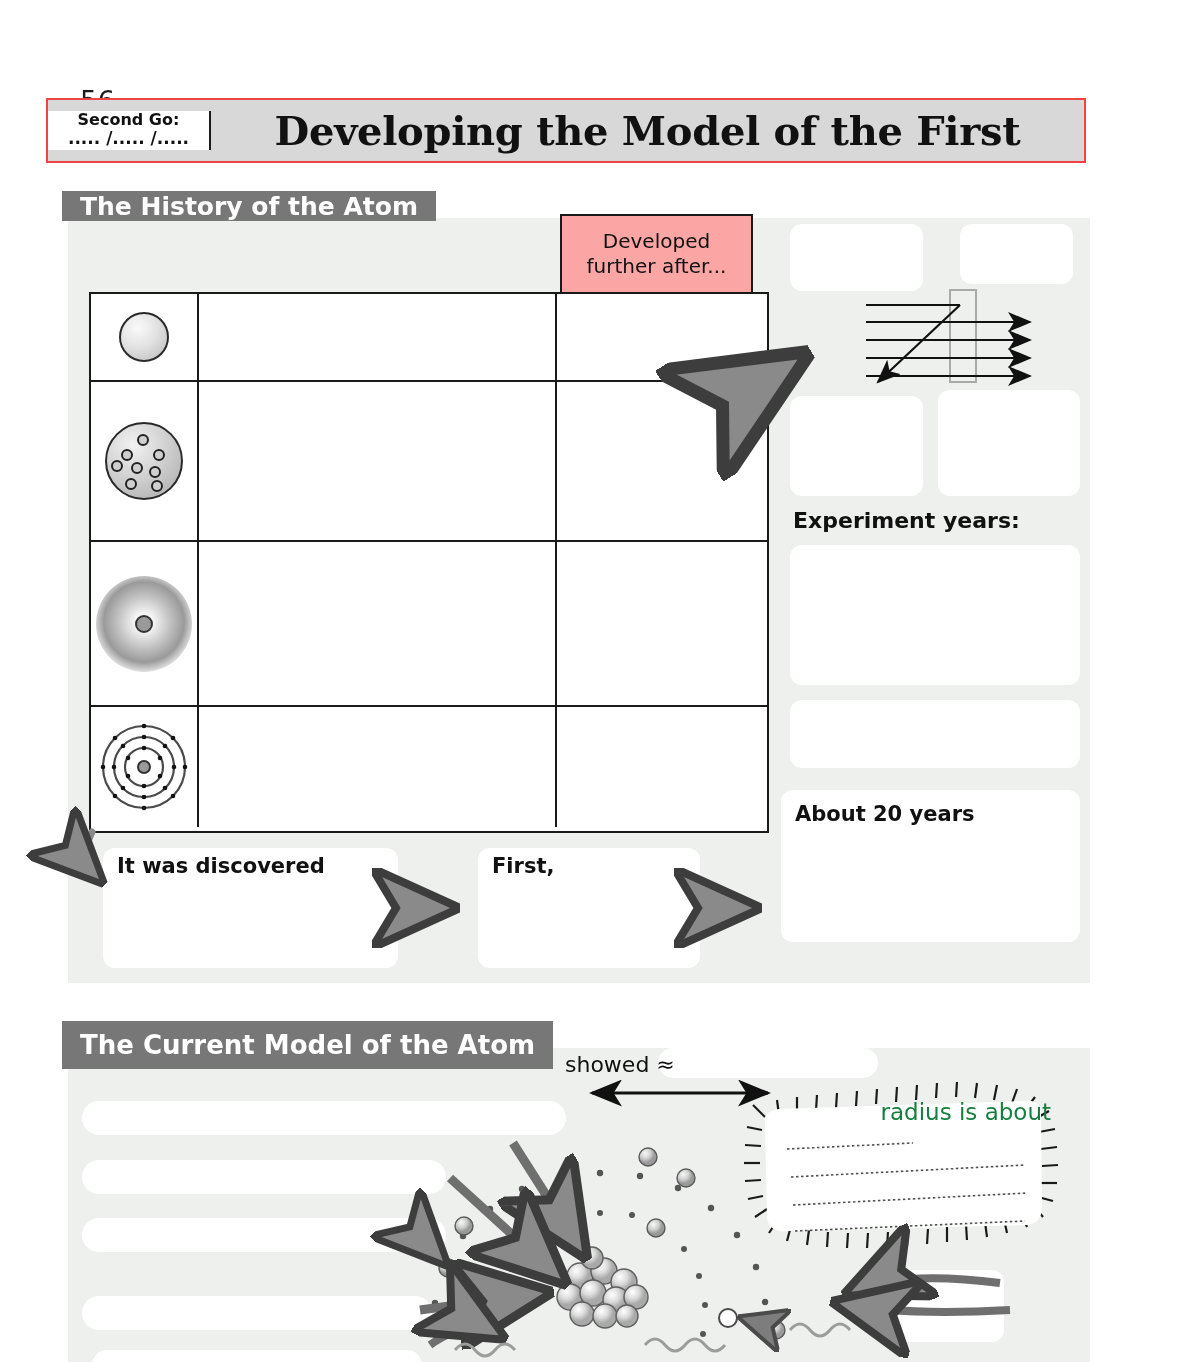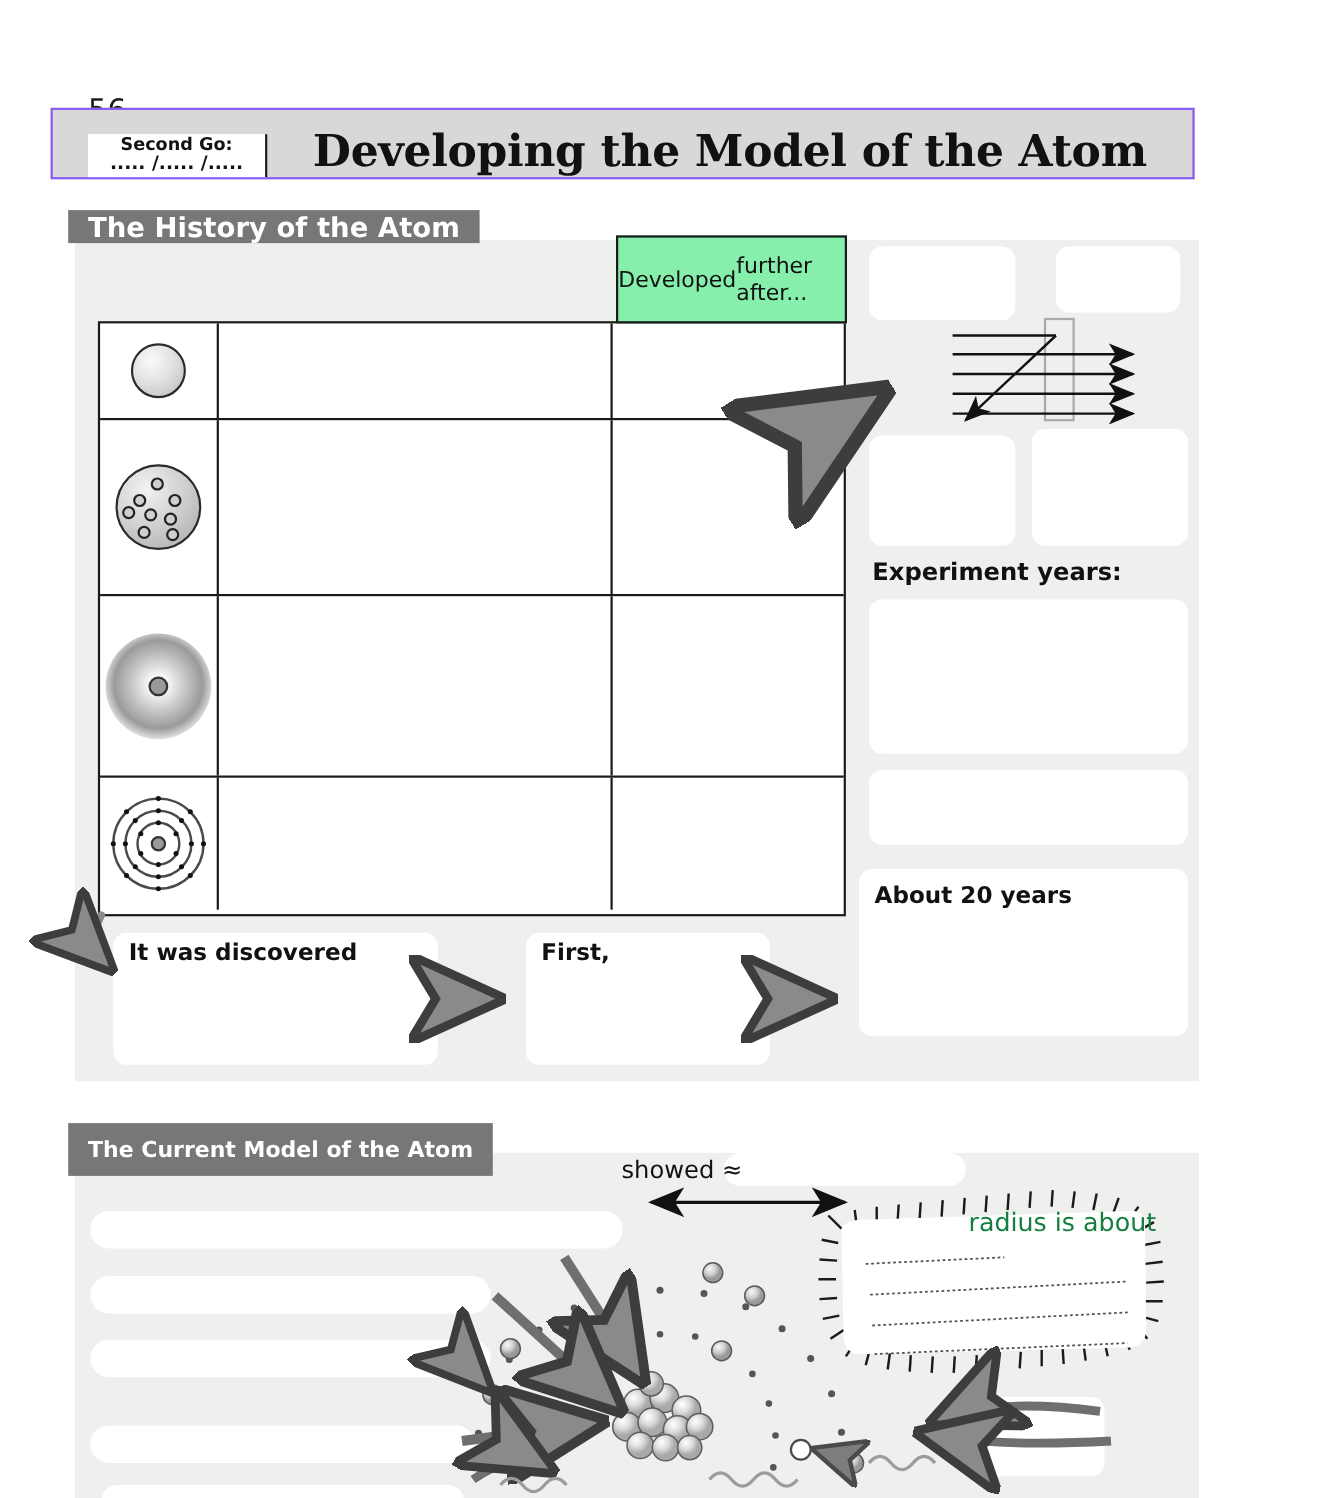--- a/index.html
+++ b/index.html
@@ -17,25 +17,24 @@
   .page-number{
     position:absolute;left:80px;top:40px;
     font-family:"DejaVu Sans", sans-serif;
     font-size:27px;color:#1a1a1a;letter-spacing:.5px;margin-top:45px;
   }
 
   
   .title-bar{
     position:absolute;left:46px;top:98px;
     width:1040px;height:65px;
-    border:2px solid #8b5cf6;
+    border:2px solid #ef4444;
     background:#d8d8d8;
-    display:flex;align-items:flex-end;
-    box-sizing:border-box;
-    padding-left:32px;
+    display:flex;align-items:center;
+    box-sizing:border-box;
   }
   .second-go{
     width:163px;
     background:#ffffff;
     border-right:2px solid #1a1a1a;
     display:flex;flex-direction:column;
     align-items:center;justify-content:center;
     box-sizing:border-box;
     padding-bottom:2px;
   }
@@ -62,21 +61,21 @@
     background:#777777;
     color:#ffffff;
     font-family:"DejaVu Sans", sans-serif;
     font-weight:bold;
     display:flex;align-items:center;
     padding:0 18px;
     box-sizing:border-box;
     z-index:6;
   }
   #tab-history{left:62px;top:191px;height:30px;font-size:25px;}
-  #tab-current{left:62px;top:1021px;height:48px;font-size:20px;}
+  #tab-current{left:62px;top:1021px;height:48px;font-size:26px;}
 
   
   .panel{
     position:absolute;
     background:#eef0ee;
     z-index:1;
   }
   #panel-history{left:68px;top:218px;width:1022px;height:765px;}
   #panel-current{left:68px;top:1048px;width:1022px;height:314px;}
 
@@ -104,25 +103,25 @@
   .mt-desc-cell{
     width:358px;
     border-right:2px solid #1a1a1a;
     box-sizing:border-box;
   }
   .mt-dev-cell{flex:1;box-sizing:border-box;}
 
   
   .dev-header{
     position:absolute;left:560px;top:214px;
-    width:210px;height:80px;
+    width:193px;height:80px;
     border:2px solid #1a1a1a;
-    background:#86efac;
-    box-sizing:border-box;
-    display:flex;flex-direction:row;
+    background:#fca5a5;
+    box-sizing:border-box;
+    display:flex;flex-direction:column;
     align-items:center;justify-content:center;
     font-family:"DejaVu Sans", sans-serif;
     font-size:20px;color:#111;line-height:1.25;
     z-index:4;
   }
 
   
   .sphere-solid{
     width:46px;height:46px;border-radius:50%;
     border:2px solid #2a2a2a;
@@ -201,21 +200,21 @@
 
 <div class="page">
 
   <div class="page-number">56</div>
 
   <div class="title-bar">
     <div class="second-go">
       <div class="second-go-label">Second Go:</div>
       <div class="second-go-date">..... /..... /.....</div>
     </div>
-    <div class="title-text">Developing the Model of the Atom</div>
+    <div class="title-text">Developing the Model of the First</div>
   </div>
 
   <div class="panel" id="panel-history"></div>
   <div class="section-tab" id="tab-history">The History of the Atom</div>
 
   <div class="dev-header">
     <div>Developed</div>
     <div>further after...</div>
   </div>
 

